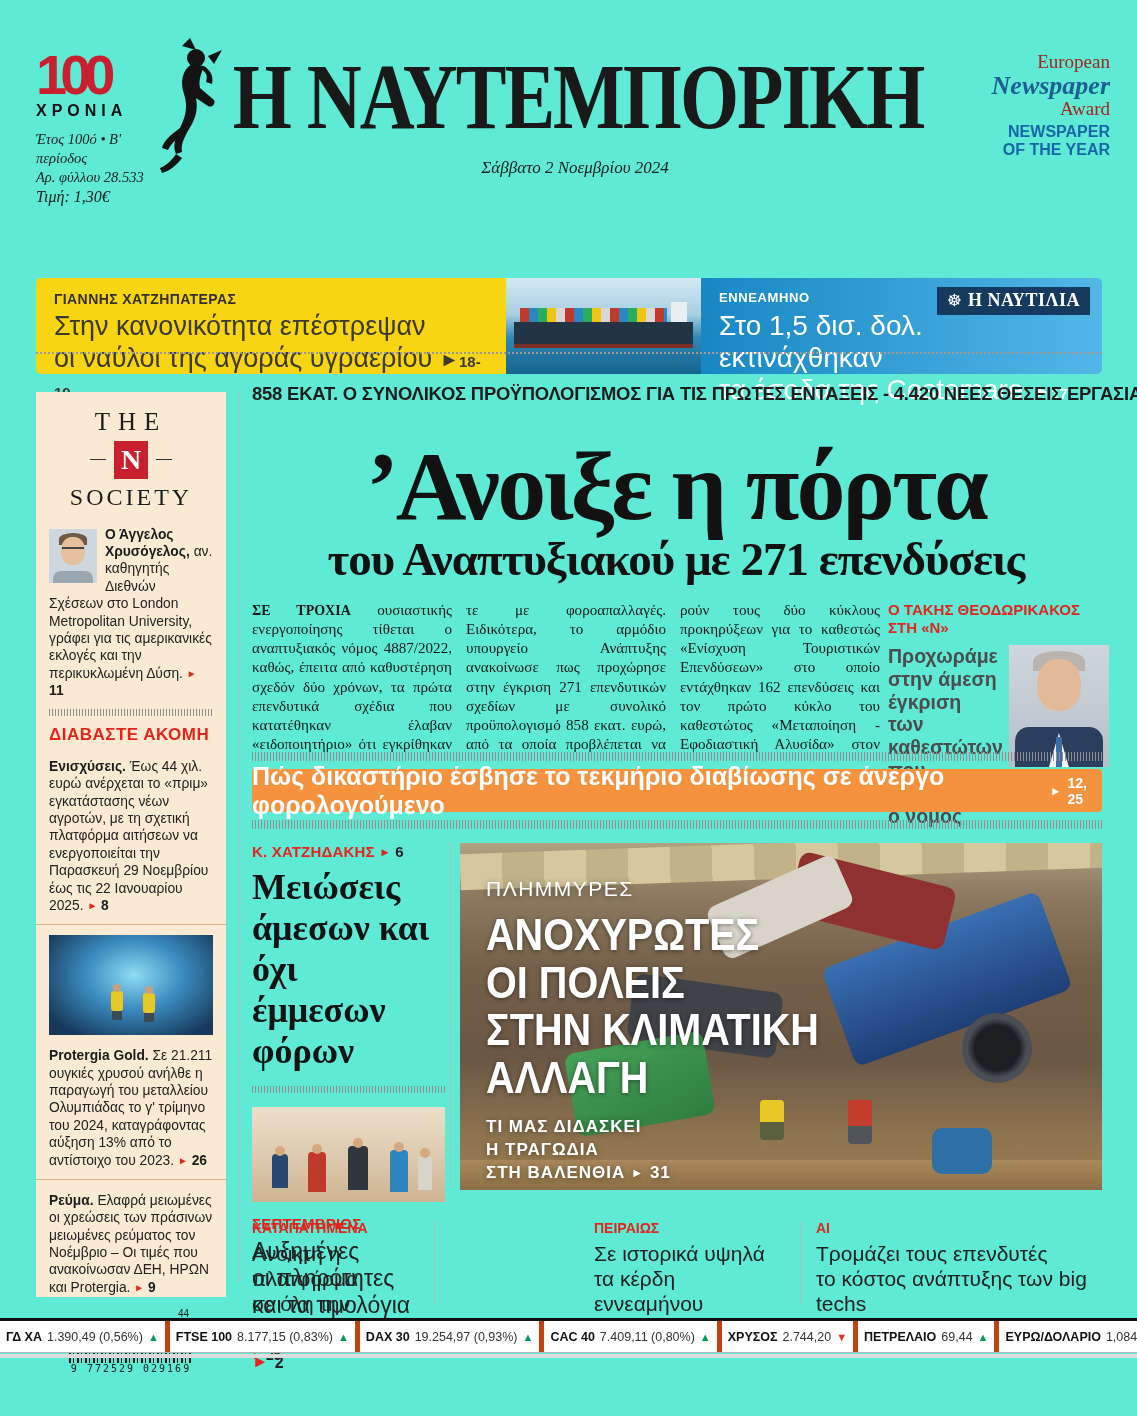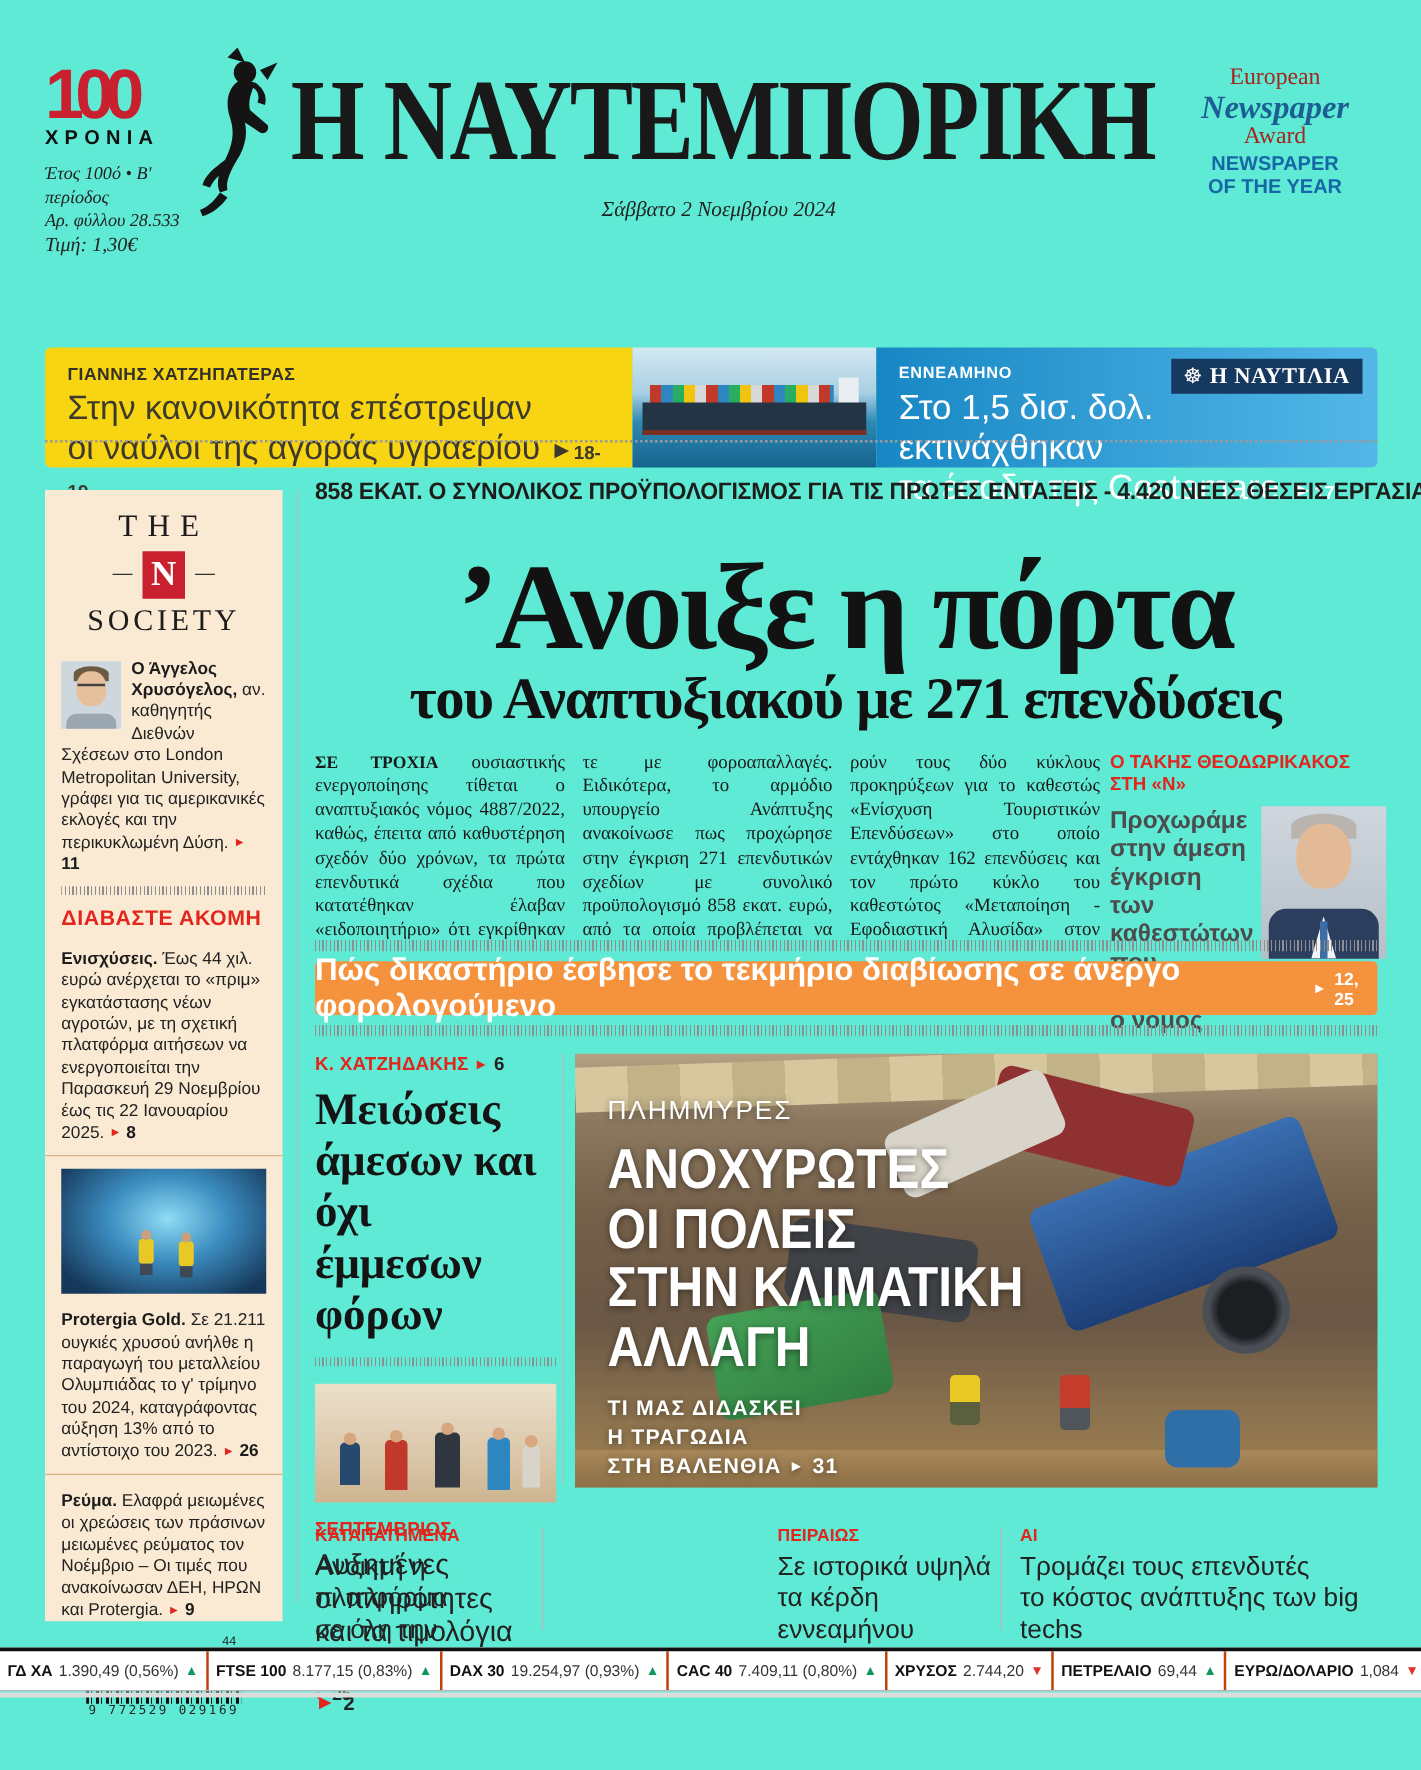--- a/index.html
+++ b/index.html
@@ -123,21 +123,21 @@
 
   
   .bot-kick{color:#e2251d;font-weight:bold;font-size:14px;}
   .bot-hl{font-size:21px;color:#222;line-height:1.2;margin-top:5px;font-weight:500;}
   .bot-pg{margin-top:5px;font-size:14px;}
 
   
   .ticker{position:absolute;left:0;right:0;top:1318px;height:31px;border-top:3px solid #101010;
       border-bottom:1px solid #b5b5b5;display:flex;align-items:center;background:#fff;}
   .tk{flex:1 1 auto;display:flex;align-items:center;justify-content:center;gap:5px;white-space:nowrap;
-      font-size:12.5px;height:100%;border-left:2px solid #c2410c;padding:0 6px;}
+      font-size:12.5px;height:100%;border-left:5px solid #c2410c;padding:0 6px;}
   .tk:first-child{border-left:none;}
   .tk-label{font-weight:bold;color:#111;}
   .tk-value{color:#333;}
   .tri{font-size:11px;}
   .tri.up{color:#0b9a5c;}
   .tri.down{color:#e0332c;}
   .bottom-gray{position:absolute;left:0;right:0;top:1354px;height:4px;background:#dcdcdc;}
 </style>
 </head>
 <body>
@@ -164,21 +164,21 @@
         <path d="M28 92 C20 98 12 104 10 112 L16 114 C20 106 26 102 32 98 Z"></path>
         <path d="M24 118 C20 124 14 130 8 132 L10 137 C18 135 26 128 30 122 Z"></path>
         <path d="M52 30 C58 34 62 40 60 48 L54 46 C56 40 54 36 50 34 Z"></path>
       </g>
     </svg>
   </div>
 
   <div class="abs serif masthead-title" style="left:228px;top:44px;width:700px;">Η ΝΑΥΤΕΜΠΟΡΙΚΗ</div>
   <div class="abs serif date-line" style="left:375px;top:158px;width:400px;">Σάββατο 2 Νοεμβρίου 2024</div>
 
-  <div class="abs award" style="left:930px;top:52px;width:180px;">
+  <div class="abs award" style="left:930px;top:52px;width:180px;text-align:right;">
     <div class="l1">European</div>
     <div class="l2">Newspaper</div>
     <div class="l3">Award</div>
     <div class="l45">
       <div>NEWSPAPER</div>
       <div>OF THE YEAR</div>
     </div>
   </div>
 
 
@@ -359,21 +359,21 @@
 
   <div class="abs" style="left:252px;top:1220px;width:175px;">
     <div class="bot-kick">ΚΑΤΑΠΑΤΗΜΕΝΑ</div>
     <div class="bot-hl preline">Ανοικτή η πλατφόρμα
 σε όλη την επικράτεια</div>
     <div class="bot-pg"><span class="arrow">►</span> <b class="pgnum">25</b></div>
   </div>
 
   <div class="abs vrule" style="left:434px;top:1222px;height:82px;"></div>
 
-  <div class="abs" style="left:622px;top:1220px;width:190px;">
+  <div class="abs" style="left:594px;top:1220px;width:190px;">
     <div class="bot-kick">ΠΕΙΡΑΙΩΣ</div>
     <div class="bot-hl preline">Σε ιστορικά υψηλά
 τα κέρδη εννεαμήνου</div>
     <div class="bot-pg"><span class="arrow">►</span> <b class="pgnum">27</b></div>
   </div>
 
   <div class="abs vrule" style="left:800px;top:1222px;height:82px;"></div>
 
   <div class="abs" style="left:816px;top:1220px;width:290px;">
     <div class="bot-kick">AI</div>

